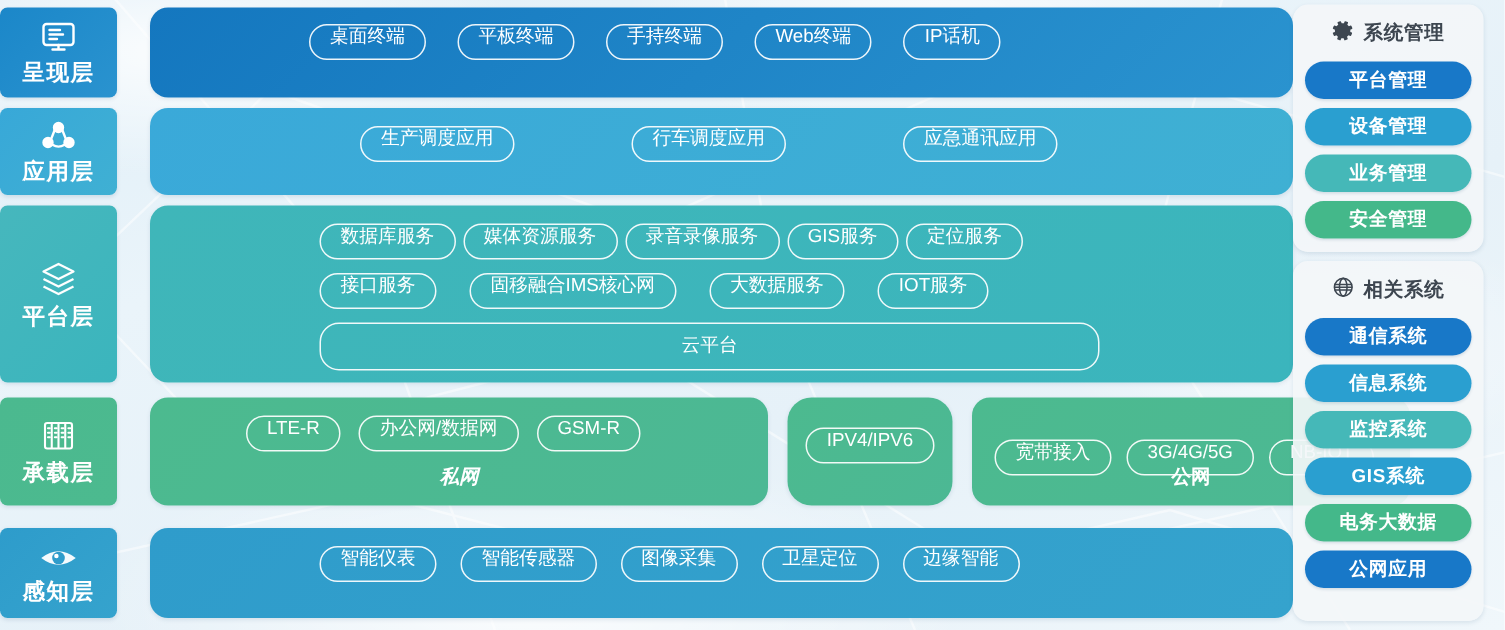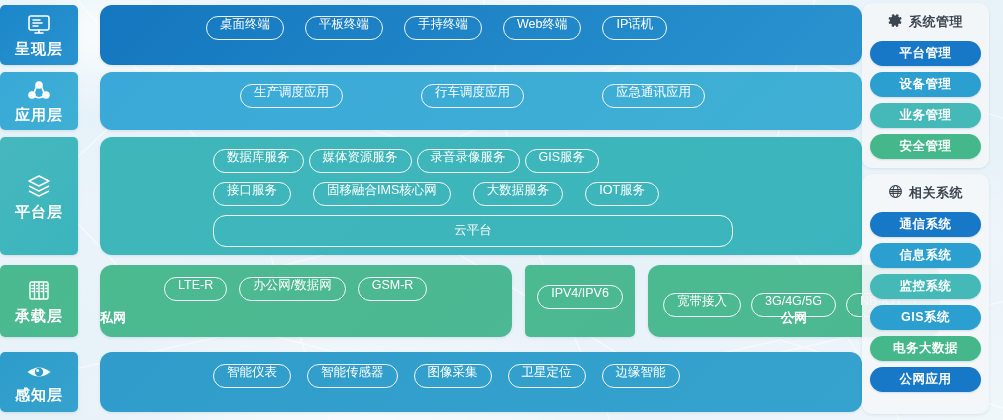--- a/index.html
+++ b/index.html
@@ -155,20 +155,21 @@
           </svg>
         </span>
         <span class="lbl">平台层</span>
       </div>
       <div class="band" id="band-2" style="background: linear-gradient(135deg, rgb(63, 182, 185), rgb(59, 181, 189));">
         <div class="pill-row" style="position:absolute; left:113px; top:12px; gap:5px;">
           <div class="pill">数据库服务</div>
           <div class="pill">媒体资源服务</div>
           <div class="pill">录音录像服务</div>
           <div class="pill">GIS服务</div>
+          <div class="pill">定位服务</div>
         </div>
         <div class="pill-row" style="position:absolute; left:113px; top:45px; gap:22px;">
           <div class="pill">接口服务</div>
           <div class="pill">固移融合IMS核心网</div>
           <div class="pill">大数据服务</div>
           <div class="pill">IOT服务</div>
         </div>
         <div style="position:absolute; left:113px; top:78px; width:520px;">
           <div class="pill wide">云平台</div>
         </div>
@@ -190,24 +191,24 @@
       </div>
       <div style="margin-left:22px; flex:1; position:relative;">
 
         <div style="position:absolute; left:0; top:0; width:412px; height:72px; border-radius:12px;
                     background:linear-gradient(135deg,#4cba8f,#4cb894); box-shadow:0 1px 3px rgba(0,60,100,.10);">
           <div class="pill-row" style="position:absolute; left:64px; top:12px; gap:12px;">
             <div class="pill">LTE-R</div>
             <div class="pill">办公网/数据网</div>
             <div class="pill">GSM-R</div>
           </div>
-          <div style="position:absolute; left:0; right:0; top:44px; color:#fff; font-size:13px; font-weight:700;">私网</div>
-        </div>
-
-        <div style="position:absolute; left:425px; top:0; width:110px; height:72px; border-radius:5px;
+          <div style="position:absolute; left:0; right:0; top:44px; text-align:center; color:#fff; font-size:13px; font-weight:700;font-style:italic;">私网</div>
+        </div>
+
+        <div style="position:absolute; left:425px; top:0; width:110px; height:72px; border-radius:16px;
                     background:linear-gradient(135deg,#4cba8f,#4cb894); box-shadow:0 1px 3px rgba(0,60,100,.10);">
           <div class="pill-row" style="position:absolute; left:0; right:0; top:20px; justify-content:center;">
             <div class="pill">IPV4/IPV6</div>
           </div>
         </div>
 
         <div style="position:absolute; left:548px; top:0; width:292px; height:72px; border-radius:12px;
                     background:linear-gradient(135deg,#4cba8f,#4cb894); box-shadow:0 1px 3px rgba(0,60,100,.10);">
           <div class="pill-row" style="position:absolute; left:15px; top:28px; gap:10px;align-items:center;">
             <div class="pill">宽带接入</div>

